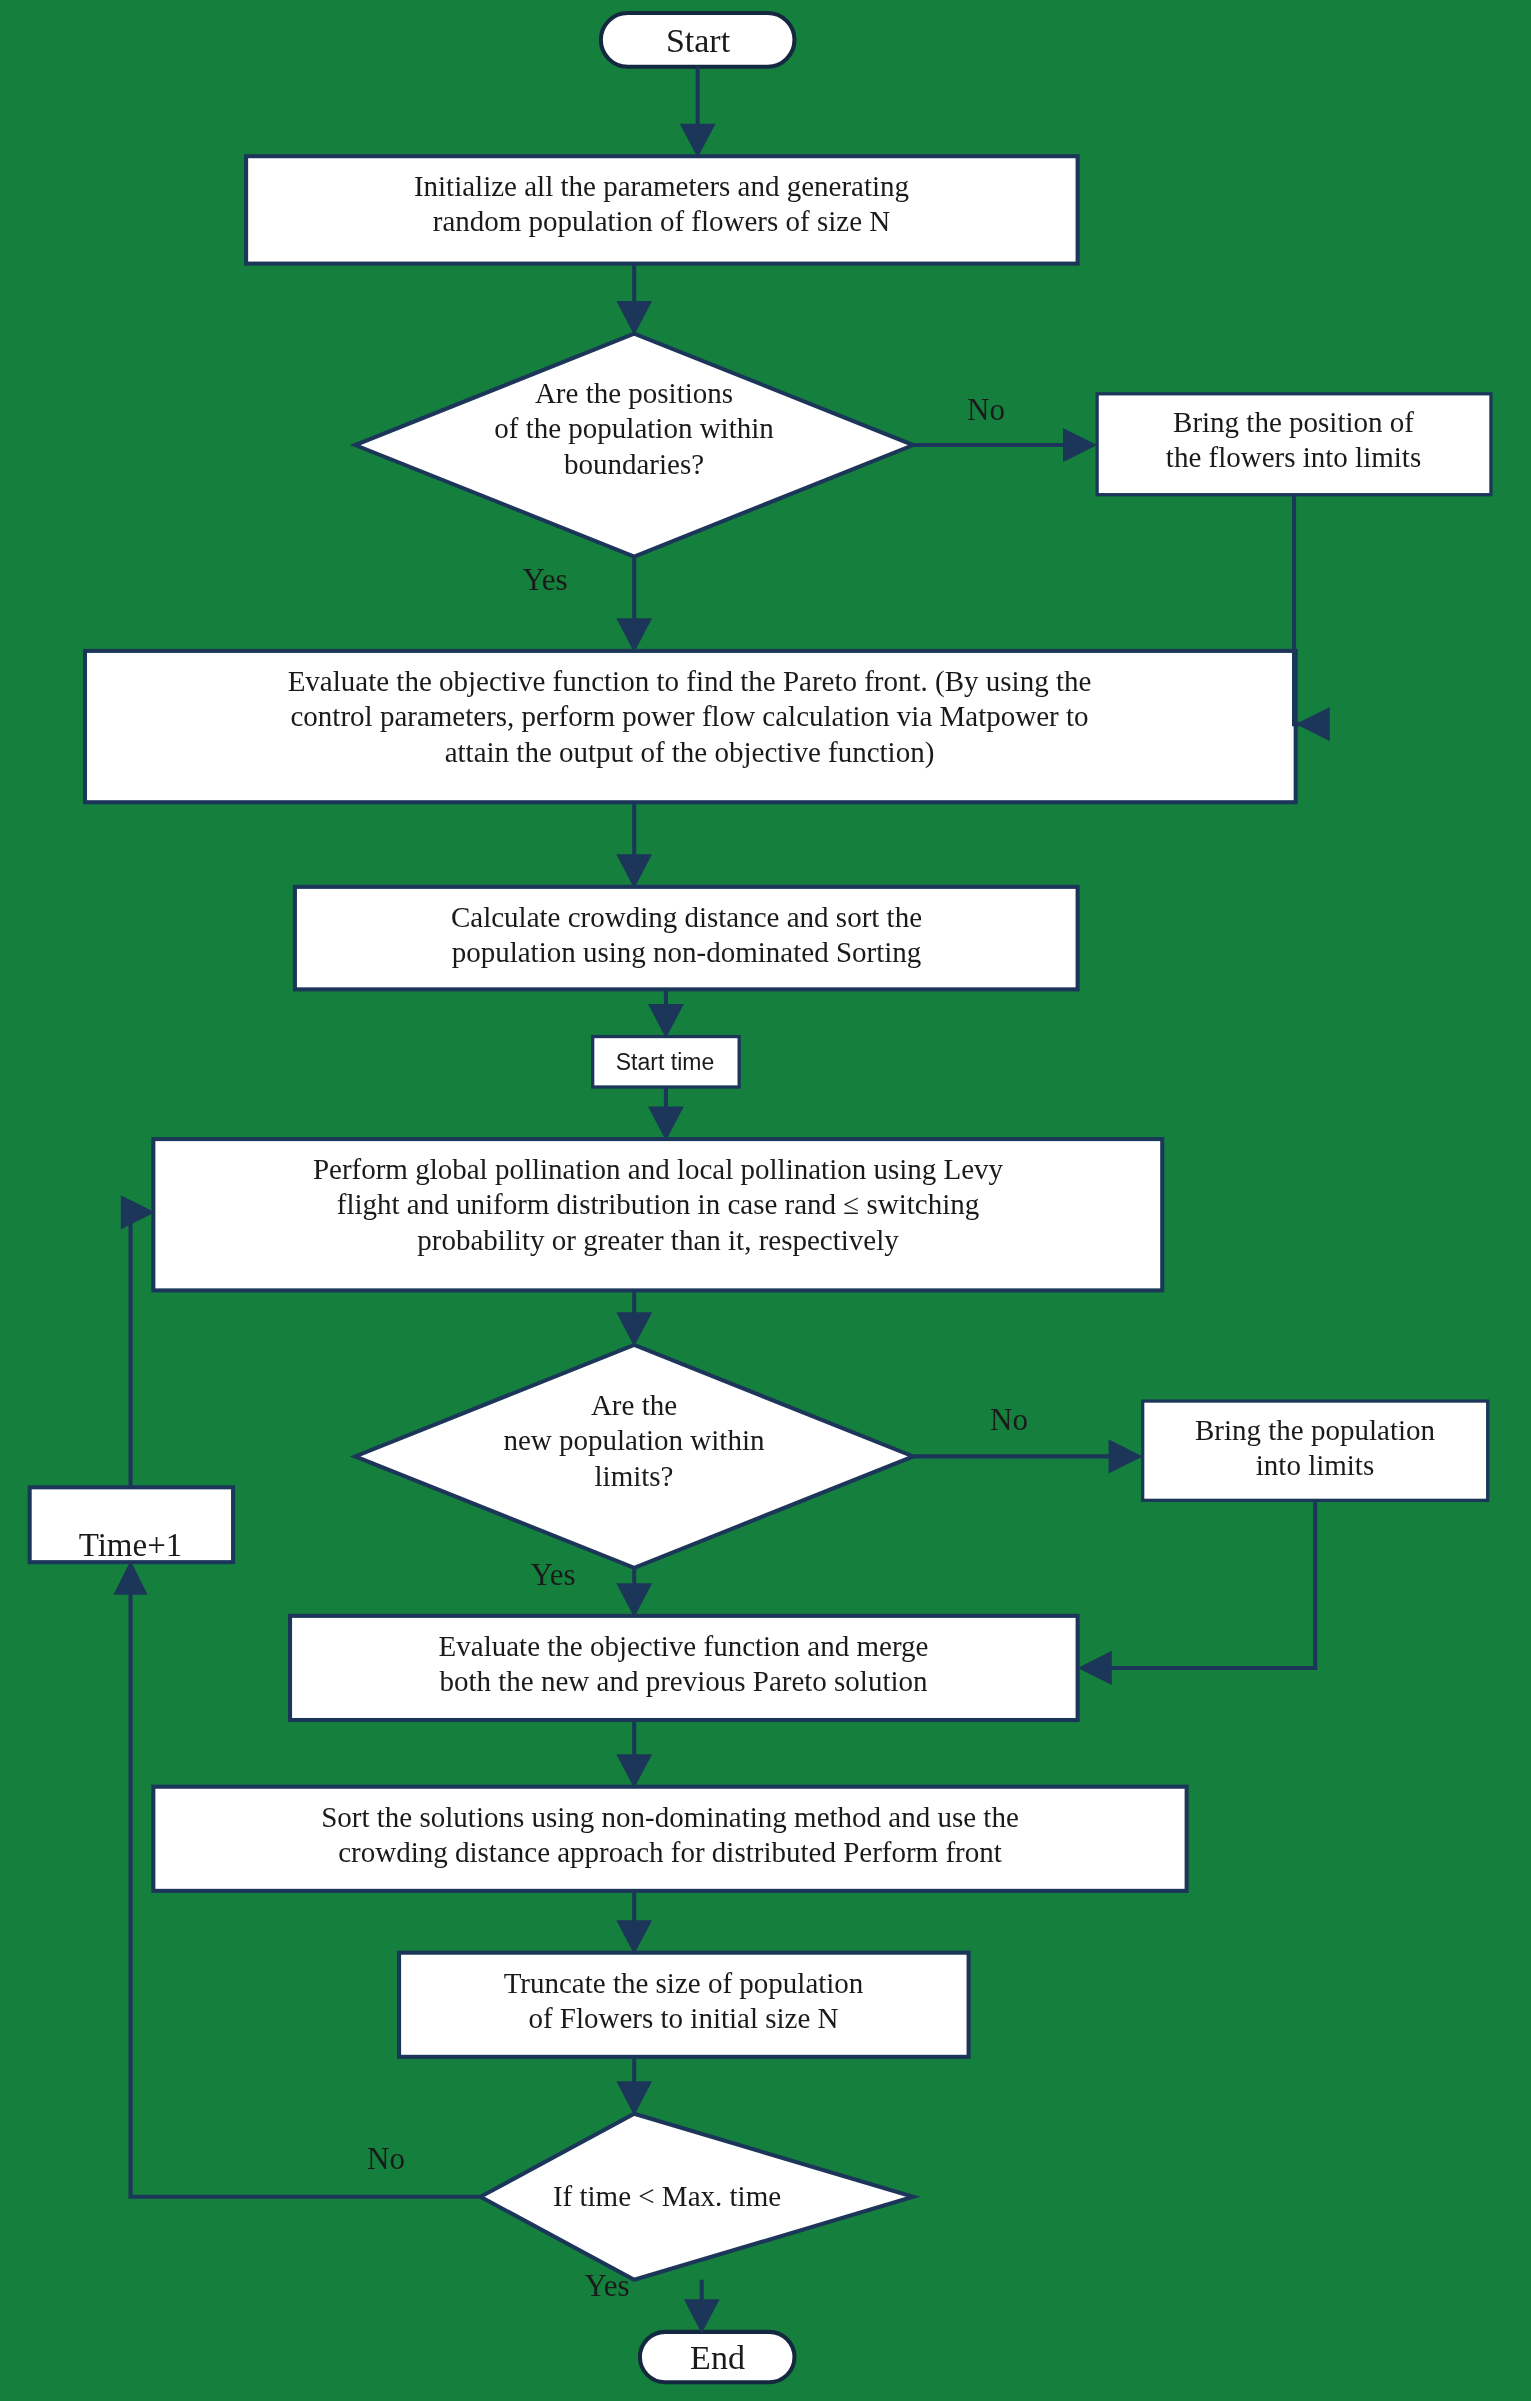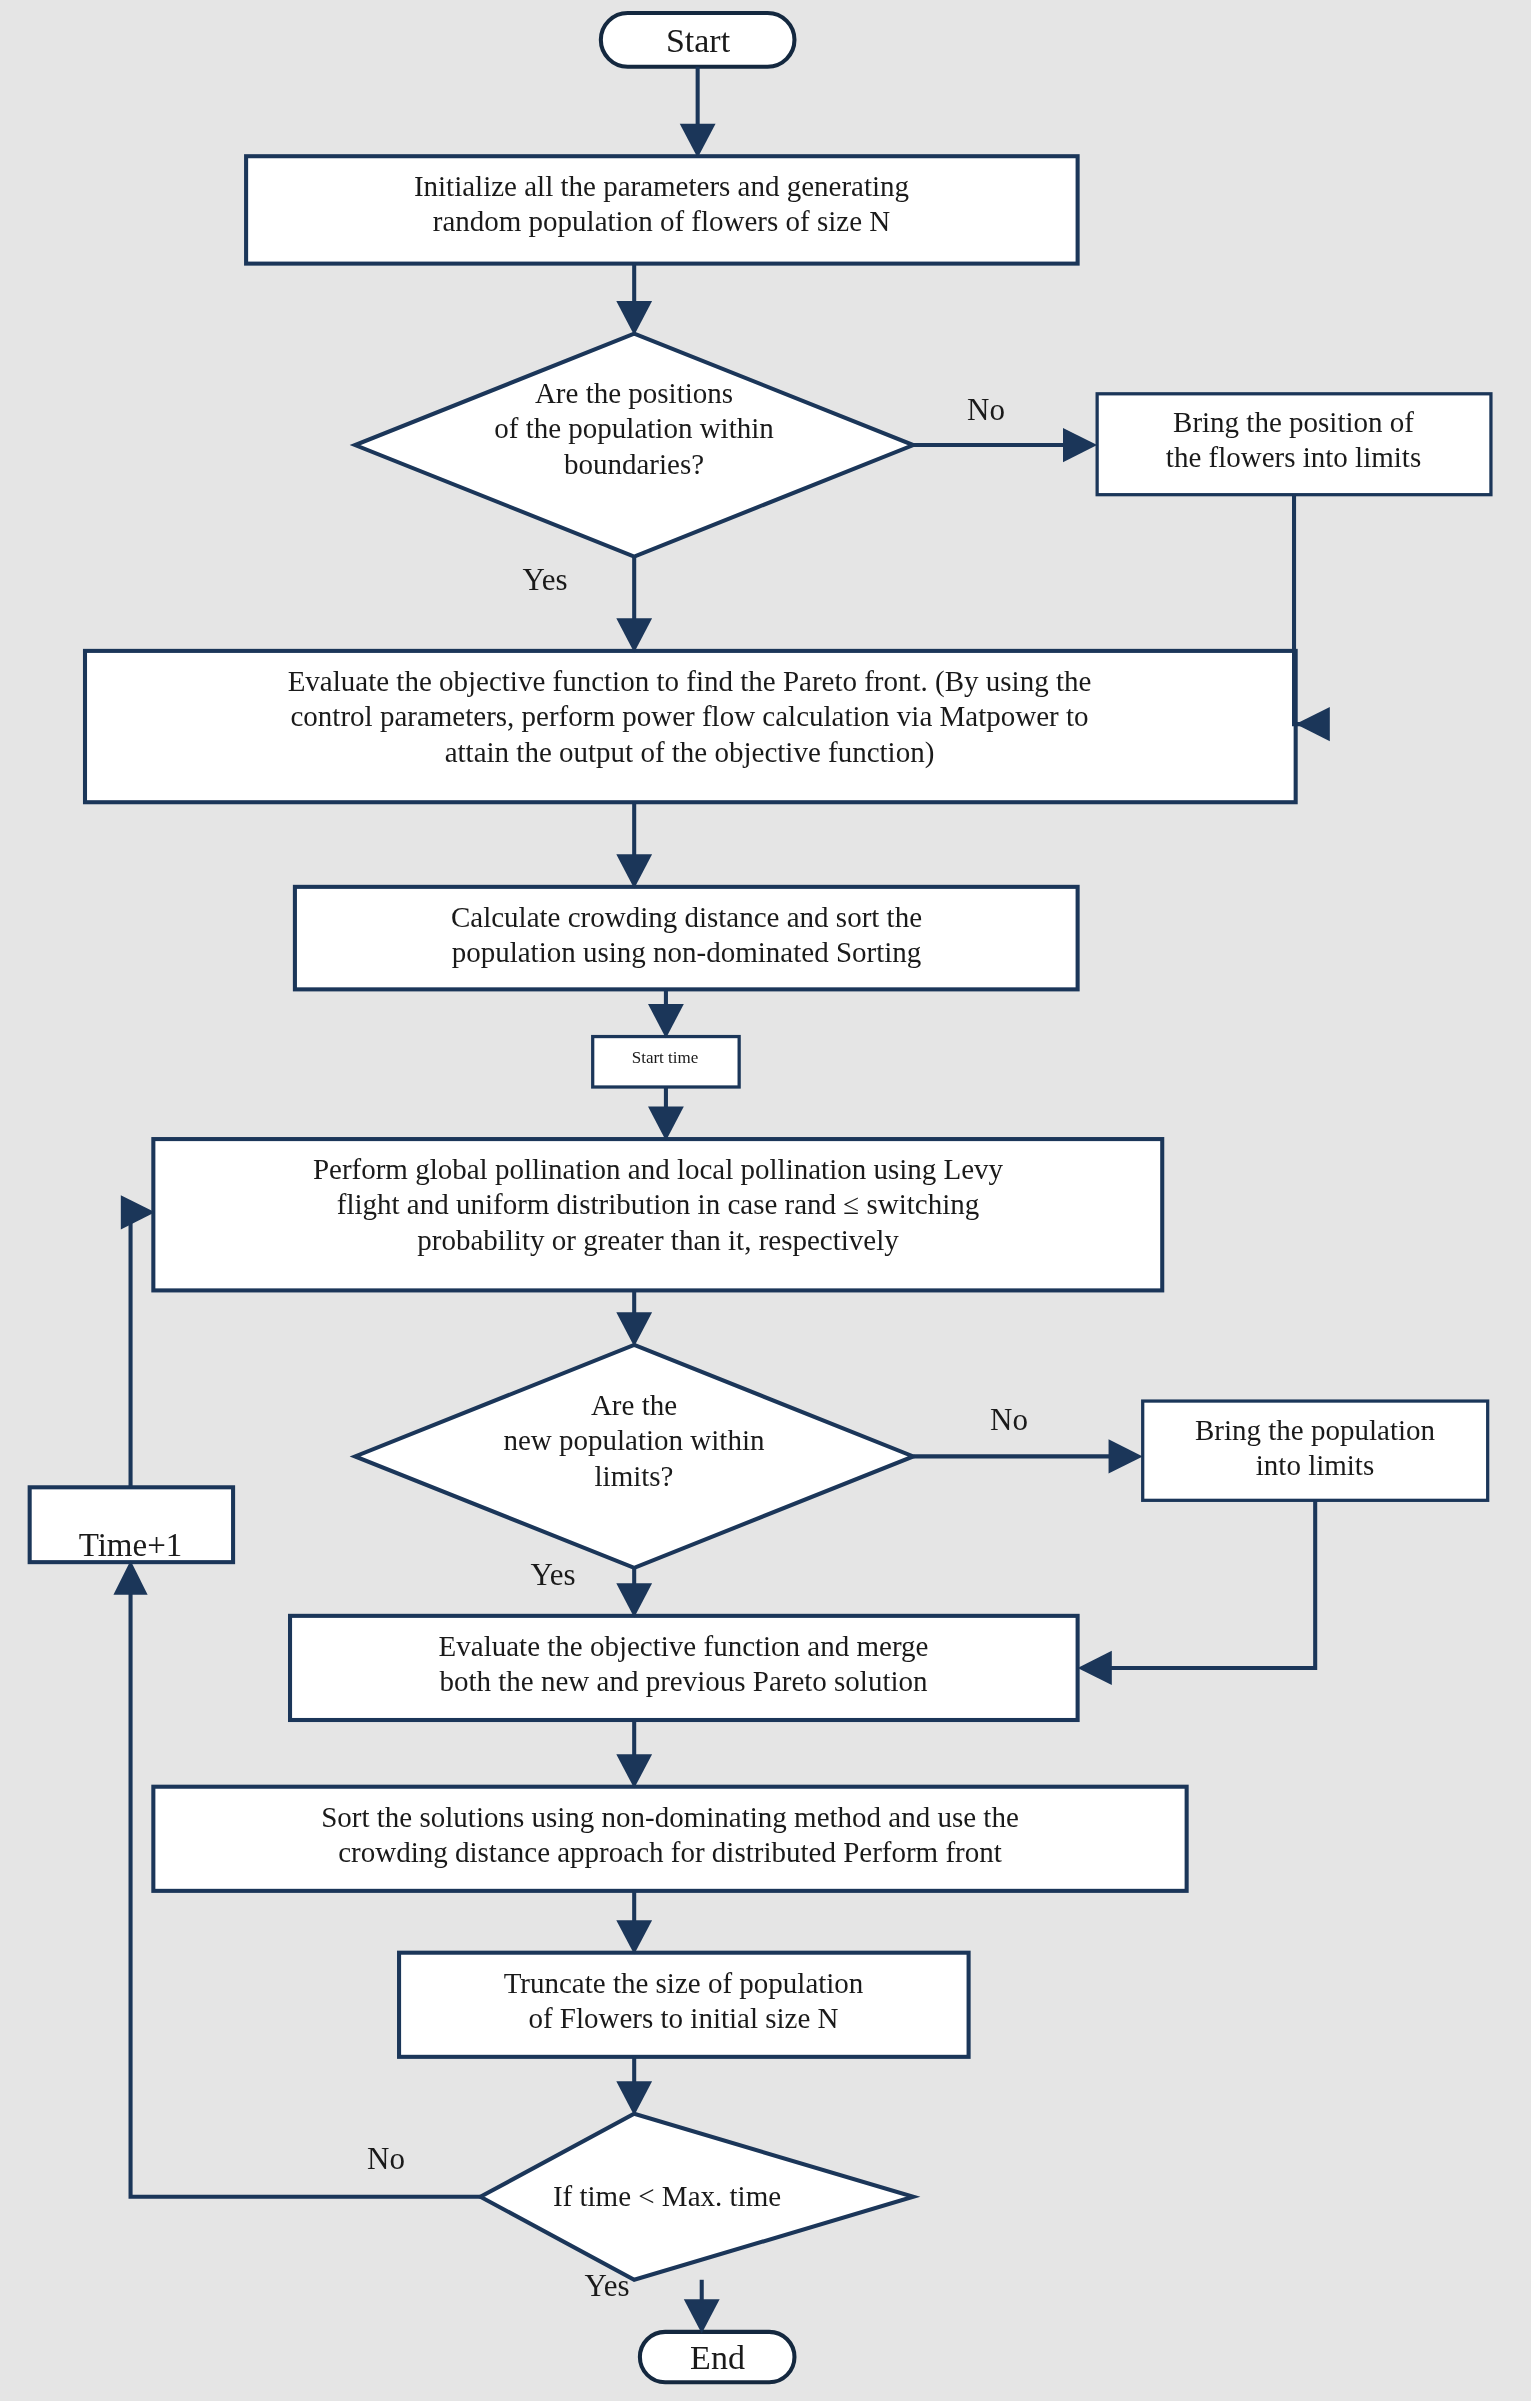--- a/index.html
+++ b/index.html
@@ -7,21 +7,21 @@
     padding: 0;
     background: #ffffff;
   }
   body {
     font-family: "Liberation Serif", serif;
   }
   #flowchart-root {
     position: relative;
     width: 1532px;
     height: 2401px;
-    background: #e5e5e5;
+    background: #15803d;
     overflow: hidden;
   }
   svg.flow-svg {
     position: absolute;
     top: 0;
     left: 0;
     width: 1532px;
     height: 2401px;
   }
   .node-rect {
@@ -68,22 +68,22 @@
   .lbl-diamond {
     font-size: 29px;
   }
   .lbl-terminal {
     font-size: 34px;
   }
   .lbl-edge {
     font-size: 31px;
   }
   .lbl-sans {
-    font-family: Liberation Serif, serif;
-    font-size: 17px;
+    font-family: Liberation Sans, sans-serif;
+    font-size: 23px;
   }
   .lbl-small-box {
     font-size: 33px;
     margin-top: 20px;
   }
 </style>
 </head>
 <body>
 
 <div id="flowchart-root">

